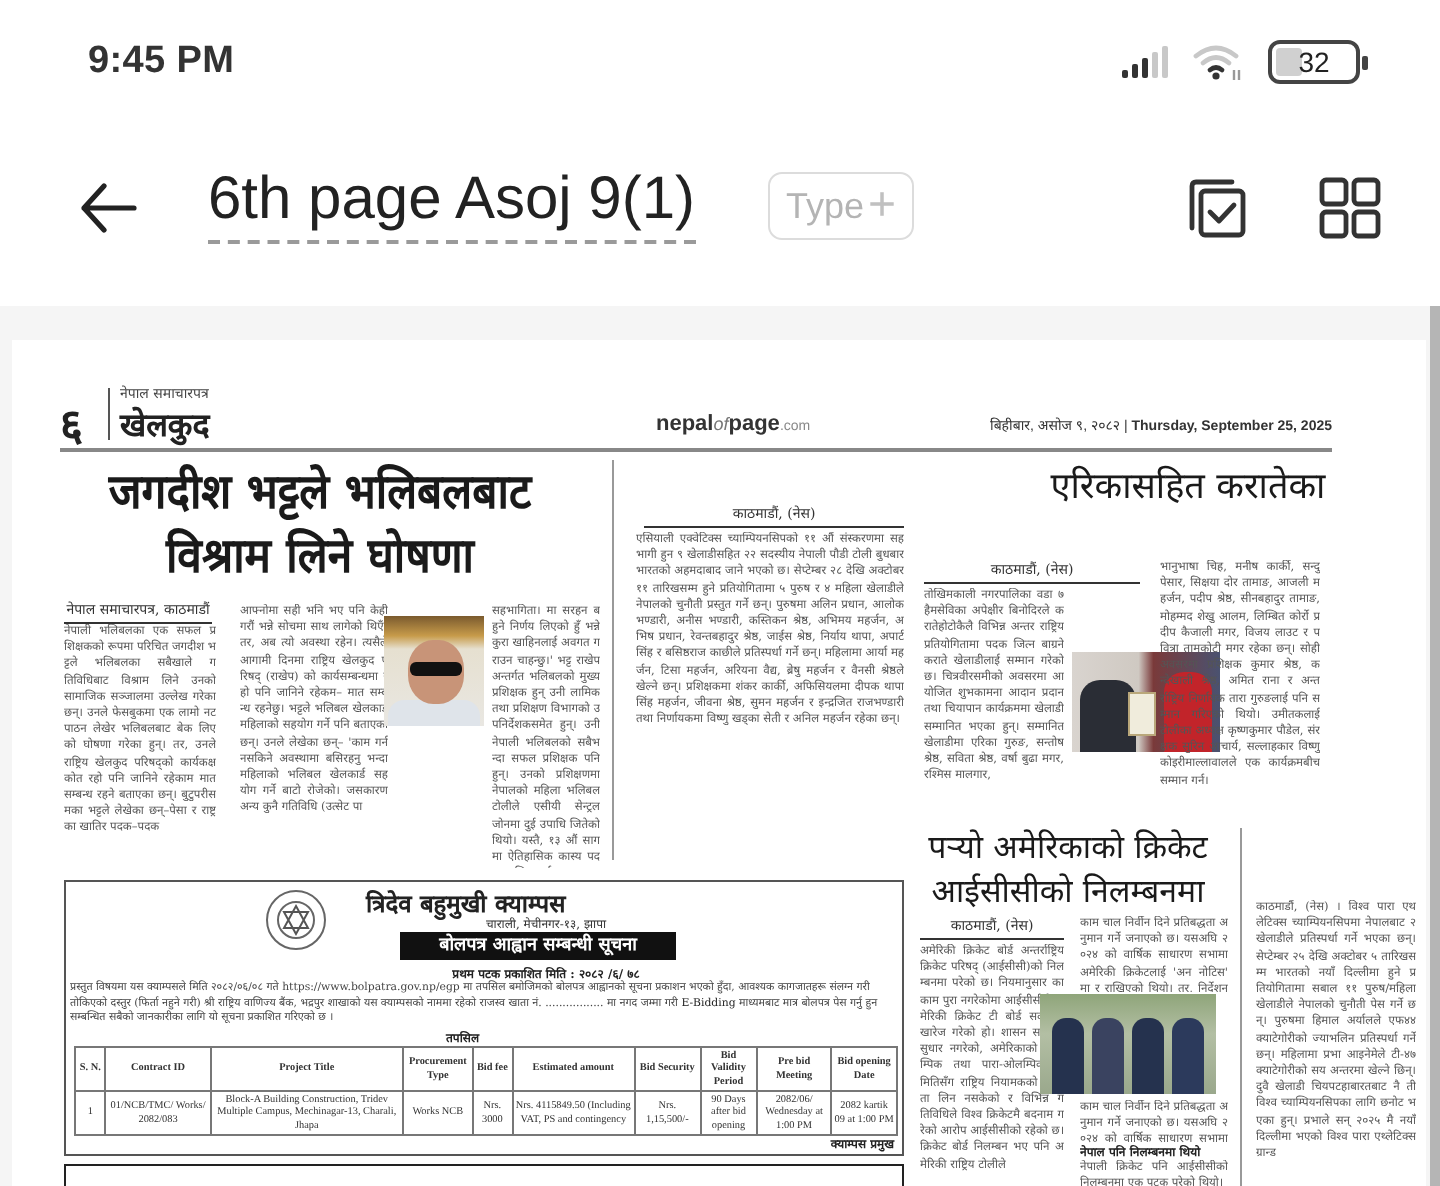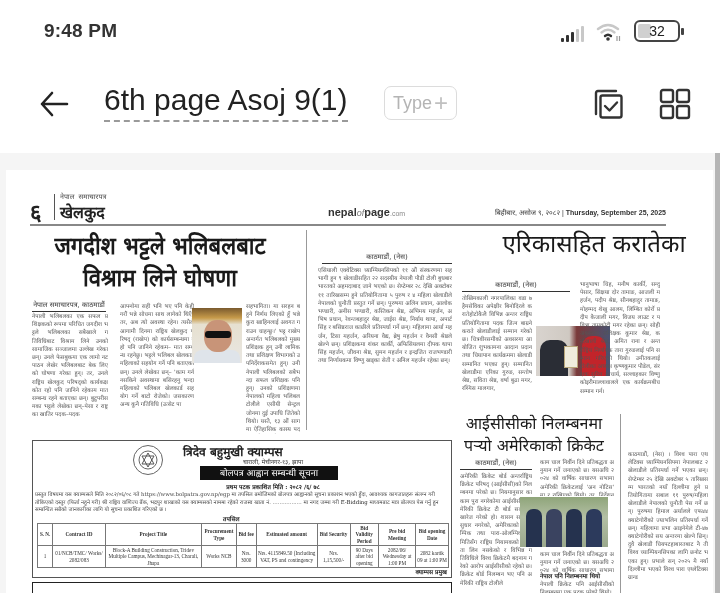--- a/index.html
+++ b/index.html
@@ -2,21 +2,21 @@
 <html><head>
 <meta charset="utf-8">
 <style>
   * { box-sizing: border-box; margin: 0; padding: 0; }
   html, body { width: 720px; height: 593px; overflow: hidden; background: #ffffff; }
   body { font-family: "DejaVu Sans", sans-serif; color: #1f1f1f; position: relative; }
 
   
   .status-bar { position: absolute; left: 0; top: 0; width: 720px; height: 64px; }
   .status-time { position: absolute; left: 44px; top: 20px; font-family: "Liberation Sans", sans-serif; font-size: 19px; font-weight: bold; color: #333; letter-spacing: 0.2px; }
-  .status-icons { position: absolute; right: 40px; top: 20px; display: flex; align-items: flex-end; gap: 12px; }
+  .status-icons { position: absolute; right: 40px; top: 20px; display: flex; align-items: center; gap: 12px; }
   .signal { display: flex; align-items: flex-end; gap: 2px; height: 16px; }
   .signal span { width: 3px; background: #333; border-radius: 1px; }
   .signal span.dim { background: #c8c8c8; }
   .wifi { width: 26px; height: 20px; position: relative; }
   .battery { width: 46px; height: 22px; border: 2px solid #444; border-radius: 6px; position: relative; display: flex; align-items: center; justify-content: center; font-family: "Liberation Sans", sans-serif; font-size: 14px; color: #222; }
   .battery .fill { position: absolute; left: 2px; top: 2px; bottom: 2px; width: 13px; background: #d0d0d0; border-radius: 2px; }
   .battery .num { position: relative; }
   .battery::after { content: ""; position: absolute; right: -6px; top: 6px; width: 3px; height: 7px; background: #444; border-radius: 1px; }
 
   
@@ -31,33 +31,33 @@
 
   
   .viewer { position: absolute; left: 0; top: 153px; width: 720px; height: 440px; background: #f5f5f5; }
   .scrollbar { position: absolute; right: 0; top: 0; width: 5px; height: 440px; background: #b5b5b5; }
   .page { position: absolute; left: 6px; top: 17px; width: 707px; height: 430px; background: #ffffff; overflow: hidden; font-family: "DejaVu Serif", serif; }
 
   
   .np-header { position: absolute; left: 24px; top: 22px; width: 636px; height: 34px; border-bottom: 2px solid #888; }
   .np-pageno { position: absolute; left: 0; top: 4px; font-size: 22px; font-weight: bold; color: #222; }
   .np-sep { position: absolute; left: 24px; top: 2px; width: 1px; height: 26px; background: #555; }
-  .np-section-sub { position: absolute; left: 30px; top: 0px; font-size: 7px; color: #444; font-family: Liberation Mono, monospace; }
+  .np-section-sub { position: absolute; left: 30px; top: 0px; font-size: 7px; color: #444; }
   .np-section { position: absolute; left: 30px; top: 9px; font-size: 16px; font-weight: bold; color: #222; }
   .np-brand { position: absolute; left: 298px; top: 14px; font-family: "Liberation Sans", sans-serif; font-size: 11px; color: #333; font-weight: bold; }
   .np-brand i { font-weight: normal; color: #777; font-size: 9px; }
   .np-brand small { font-weight: normal; font-size: 7px; color: #888; }
   .np-date { position: absolute; right: 0; top: 16px; font-family: "Liberation Sans", sans-serif; font-size: 7px; color: #333; }
   .np-date b { font-weight: bold; }
 
   
   .hl { position: absolute; font-weight: bold; color: #1a1a1a; text-align: center; white-space: nowrap; }
   .hl-main { left: 16px; top: 60px; width: 276px; font-family: "DejaVu Sans", sans-serif; font-size: 24px; line-height: 32px; transform: scaleX(0.92); transform-origin: center top; }
   .hl-paudi { left: 306px; top: 60px; width: 150px; font-size: 15px; line-height: 20px; font-weight: normal; }
-  .hl-karate { left: 470px; top: 62px; width: 236px; font-size: 24px; line-height: 24px; font-weight: normal; }
+  .hl-karate { left: 470px; top: 62px; width: 236px; font-size: 18px; line-height: 24px; font-weight: normal; }
   .hl-icc { left: 440px; top: 243px; width: 176px; font-size: 16px; line-height: 22px; font-weight: normal; }
   .hl-athletics { left: 618px; top: 247px; width: 90px; font-size: 9px; line-height: 14px; font-weight: normal; }
 
   .dateline { position: absolute; font-size: 7px; color: #333; border-bottom: 1.5px solid #333; padding-bottom: 2px; white-space: nowrap; text-align: center; }
 
   
   .col { position: absolute; font-size: 5.8px; line-height: 8.2px; color: #555; text-align: justify; overflow: hidden; word-break: break-all; }
   .col::before { content: ""; }
 
   
@@ -73,39 +73,39 @@
   .photo-karate .p2 { position: absolute; left: 46px; top: 10px; width: 24px; height: 44px; background: #c2242a; border-radius: 10px 10px 0 0; }
 
   .photo-cricket { left: 514px; top: 327px; width: 88px; height: 50px; background: linear-gradient(180deg,#8fa57a 0%,#b3bfa4 40%,#9aa88c 100%); }
   .photo-cricket .pl { position: absolute; top: 12px; width: 16px; height: 40px; background: #25324e; border-radius: 7px 7px 0 0; }
 
   
   .notice { position: absolute; left: 26px; top: 270px; width: 420px; height: 138px; border: 1px solid #555; }
   .notice-logo { position: absolute; left: 100px; top: 4px; width: 30px; height: 30px; border-radius: 50%; border: 1.5px solid #666; display: flex; align-items: center; justify-content: center; }
   .notice-title { position: absolute; left: 150px; top: 2px; width: 180px; text-align: left; font-size: 12px; font-weight: bold; color: #222; }
   .notice-addr { position: absolute; left: 150px; top: 17px; width: 180px; text-align: center; font-size: 6px; color: #333; }
-  .notice-banner { position: absolute; left: 167px; top: 25px; width: 138px; height: 14px; background: #111; color: #fff; font-size: 9px; font-weight: normal; text-align: center; line-height: 14px; }
+  .notice-banner { position: absolute; left: 167px; top: 25px; width: 138px; height: 14px; background: #111; color: #fff; font-size: 9px; font-weight: bold; text-align: center; line-height: 14px; }
   .notice-date { position: absolute; left: 150px; top: 42px; width: 180px; text-align: center; font-size: 6px; color: #222; font-weight: bold; }
   .notice-body { position: absolute; left: 0px; top: 50px; width: 420px; font-size: 5.4px; line-height: 7.6px; color: #444; padding: 0 2px; }
   .notice-body .eb { color: #222; }
   .notice-detail { position: absolute; left: 190px; top: 74px; font-size: 6px; font-weight: bold; color: #222; }
   .bid-table { position: absolute; left: 4px; top: 82px; width: 412px; border-collapse: collapse; font-family: "Liberation Serif", serif; font-size: 5.2px; color: #333; }
   .bid-table th, .bid-table td { border: 0.8px solid #777; text-align: center; padding: 0 1px; line-height: 6.6px; }
   .bid-table th { font-weight: bold; height: 22px; }
   .bid-table td { height: 22px; }
   .notice-sign { position: absolute; right: 4px; top: 127px; font-size: 6px; font-weight: bold; color: #222; }
 
   .bottom-box { position: absolute; left: 26px; top: 412px; width: 420px; height: 30px; border: 1px solid #222; }
   .rule { position: absolute; background: #999; }
 </style>
 </head>
 <body>
 
 <div class="status-bar">
-  <div class="status-time">9:48 PM</div>
+  <div class="status-time">9:45 PM</div>
   <div class="status-icons">
     <div class="signal">
       <span style="height:4px"></span>
         <span style="height:7px"></span>
         <span style="height:10px"></span>
         <span class="dim" style="height:13px"></span>
         <span class="dim" style="height:16px"></span>
     </div>
     <div class="wifi">
       <svg width="26" height="20" viewBox="0 0 26 20">
@@ -188,22 +188,22 @@
     <div class="dateline" style="left:456px;top:110px;width:108px;">काठमाडौं, (नेस)</div>
     <div class="col" style="left:456px;top:124px;width:70px;height:108px;">तोखिमकाली नगरपालिका वडा ७ हैमसेविका अपेक्षीर बिनोदिरले करातेहोटोकैलै विभिन्न अन्तर राष्ट्रिय प्रतियोगितामा पदक जित्न बाग्रने कराते खेलाडीलाई सम्मान गरेको छ। चित्रवीरसमीको अवसरमा आयोजित शुभकामना आदान प्रदान तथा चियापान कार्यक्रममा खेलाडी सम्मानित भएका हुन्। सम्मानित खेलाडीमा एरिका गुरुङ, सन्तोष श्रेष्ठ, सविता श्रेष्ठ, वर्षा बुढा मगर, रश्मिस मालगार,</div>
     <div class="photo photo-karate">
       <div class="p1"></div>
         <div class="p2"></div>
         <div class="cert"></div>
     </div>
     <div class="col" style="left:574px;top:110px;width:80px;height:122px;">भानुभाषा चिह, मनीष कार्की, सन्दु पेसार, सिक्षया दोर तामाङ, आजली महर्जन, पदीप श्रेष्ठ, सीनबहादुर तामाङ, मोहम्मद शेखु आलम, लिम्बित कोर्रो प्रदीप कैजाली मगर, विजय लाउट र पवित्रा तामकोटी मगर रहेका छन्। सोही अवसरमा प्रशिक्षक कुमार श्रेष्ठ, कन्देखाली श्रेष्ठ, अमित राना र अन्तर्राष्ट्रिय निर्णायक तारा गुरुङलाई पनि सम्मान गरिएको थियो। उमीतकलाई टोलीका अध्यक्ष कृष्णकुमार पौडेल, संरक्षक सुरिन आचार्य, सल्लाहकार विष्णु कोइरीमाल्लावालले एक कार्यक्रमबीच सम्मान गर्न।</div>
 
     <div class="hl hl-icc">
+      <div>पऱ्यो अमेरिकाको क्रिकेट</div>
       <div>आईसीसीको निलम्बनमा</div>
-      <div>पऱ्यो अमेरिकाको क्रिकेट</div>
     </div>
     <div class="dateline" style="left:454px;top:288px;width:72px;">काठमाडौं, (नेस)</div>
     <div class="col" style="left:454px;top:302px;width:72px;height:128px;">अमेरिकी क्रिकेट बोर्ड अन्तर्राष्ट्रिय क्रिकेट परिषद् (आईसीसी)को निलम्बनमा परेको छ। नियमानुसार का काम पुरा नगरेकोमा आईसीसीले अमेरिकी क्रिकेट टी बोर्ड सदस्यता खारेज गरेको हो। शासन सम्बन्धी सुधार नगरेको, अमेरिकाको ओलम्पिक तथा पारा-ओलम्पिक समितिसँग राष्ट्रिय नियामकको मान्यता लिन नसकेको र विभिन्न गतिविधिले विश्व क्रिकेटमै बदनाम गरेको आरोप आईसीसीको रहेको छ। क्रिकेट बोर्ड निलम्बन भए पनि अमेरिकी राष्ट्रिय टोलीले</div>
     <div class="col" style="left:534px;top:288px;width:74px;height:38px;">काम चाल निर्वीन दिने प्रतिबद्धता अनुमान गर्ने जनाएको छ। यसअघि २०२४ को वार्षिक साधारण सभामा अमेरिकी क्रिकेटलाई 'अन नोटिस' मा र राखिएको थियो। तर, निर्देशन अनुसार सुधार नगरेकाले आईसीले सदस्यबाट हटाएको हो।</div>
     <div class="photo photo-cricket">
       <div class="pl" style="left:6px;"></div>
         <div class="pl" style="left:26px;background:#3a4360;"></div>
         <div class="pl" style="left:46px;"></div>
         <div class="pl" style="left:66px;background:#2c3a5c;"></div>
     </div>

